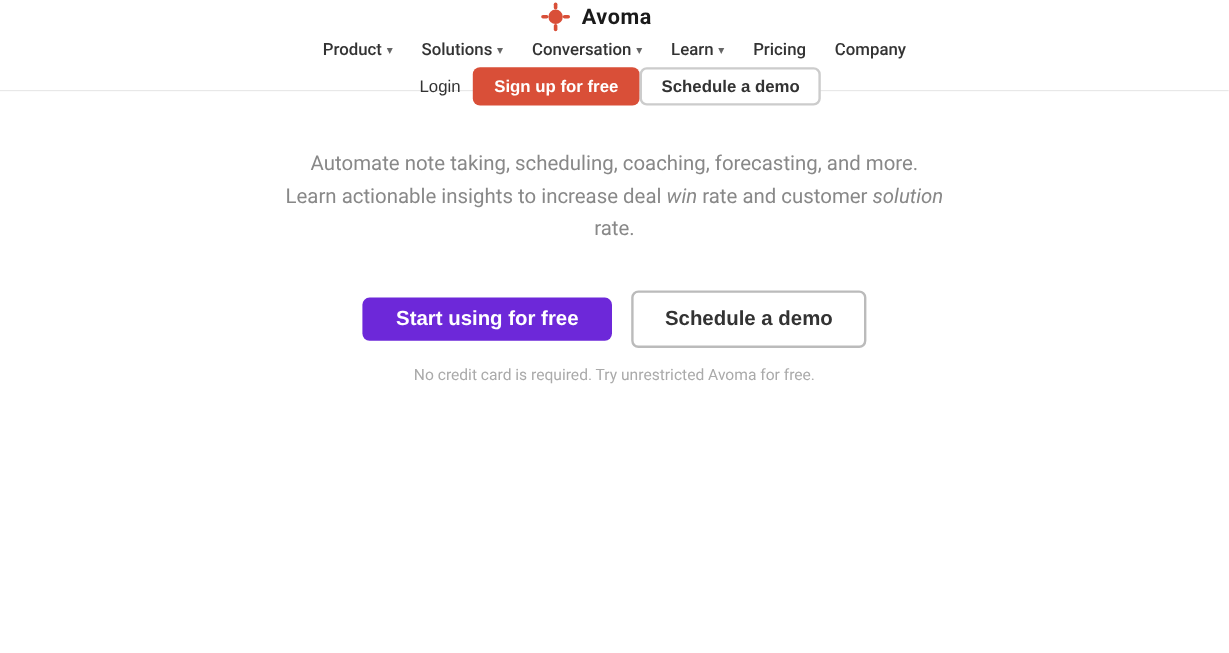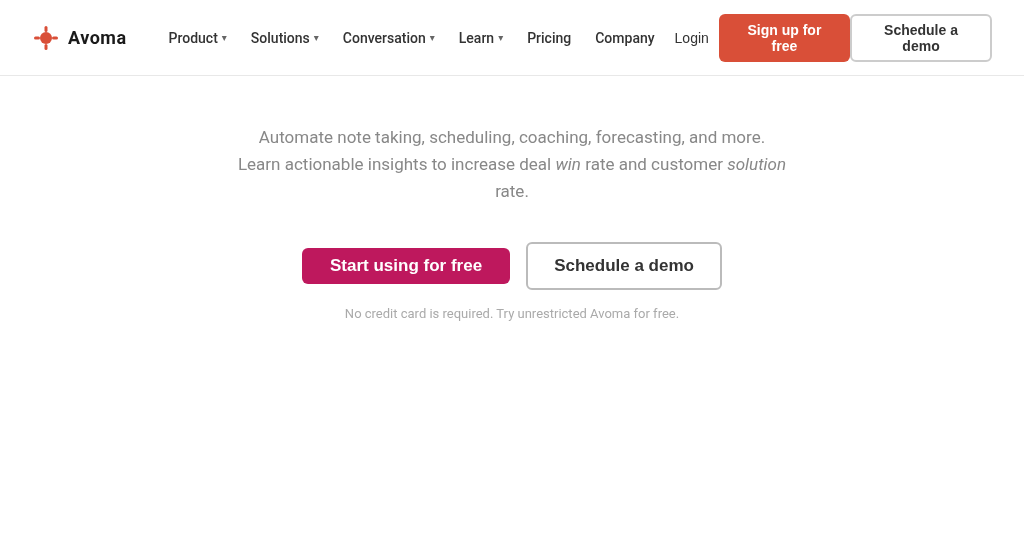--- a/index.html
+++ b/index.html
@@ -17,20 +17,21 @@
     }
 
     
     nav {
       display: flex;
       align-items: center;
       padding: 0 32px;
       height: 76px;
       border-bottom: 1px solid #e8e8e8;
       background: #fff;
+      flex-direction: column;
     }
 
     .logo-area {
       display: flex;
       align-items: center;
       gap: 8px;
       margin-right: 32px;
       text-decoration: none;
     }
 
@@ -149,21 +150,21 @@
       display: flex;
       gap: 16px;
       align-items: center;
       margin-bottom: 16px;
     }
 
     .btn-start {
       font-size: 17px;
       font-weight: 600;
       color: #fff;
-      background: #be185d;
+      background: #6d28d9;
       border: none;
       border-radius: 6px;
       cursor: pointer;
       padding: 8px 28px;
     }
 
     .btn-schedule {
       font-size: 17px;
       font-weight: 600;
       color: #333;

